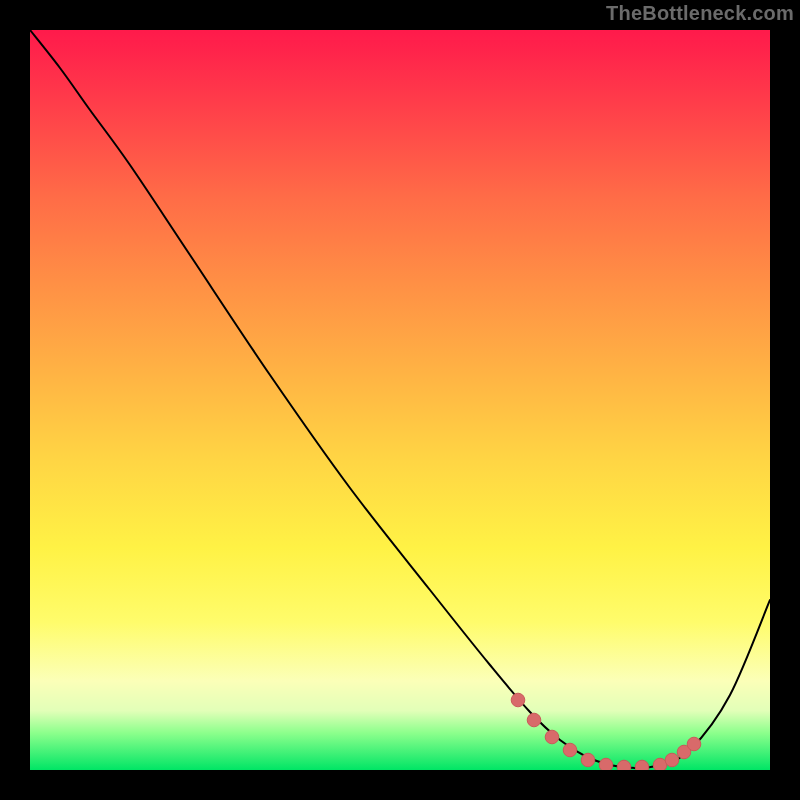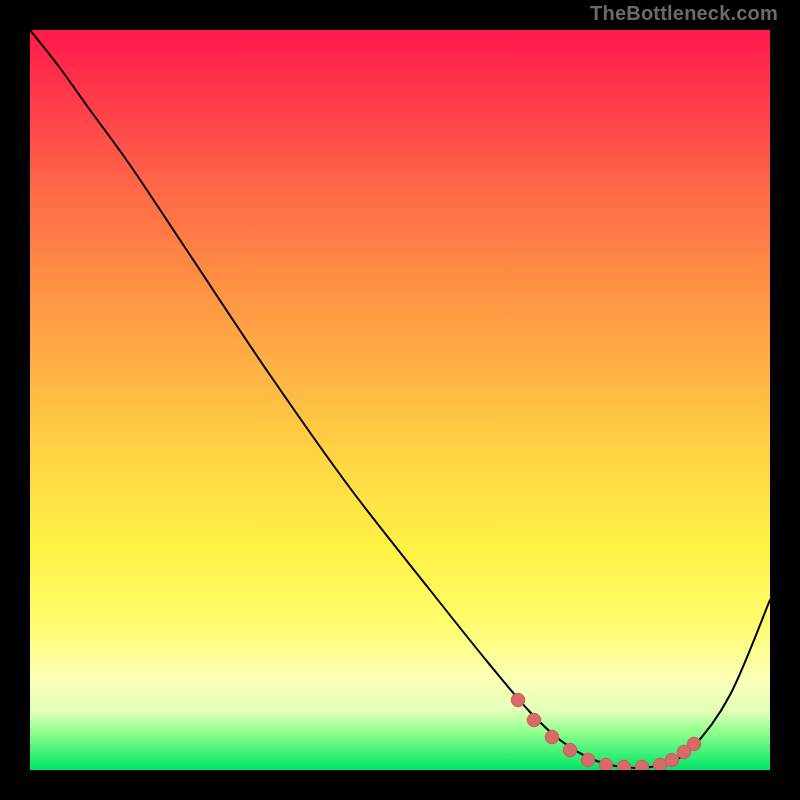--- a/index.html
+++ b/index.html
@@ -12,21 +12,21 @@
   }
   .frame {
     position: relative;
     width: 800px;
     height: 800px;
     background: #000;
   }
   .watermark {
     position: absolute;
     top: 2px;
-    right: 22px;
+    right: 6px;
     font-size: 20px;
     font-weight: 600;
     letter-spacing: 0.2px;
     color: #6b6b6b;
     user-select: none;
   }
   .plot {
     position: absolute;
     left: 30px;
     top: 30px;

